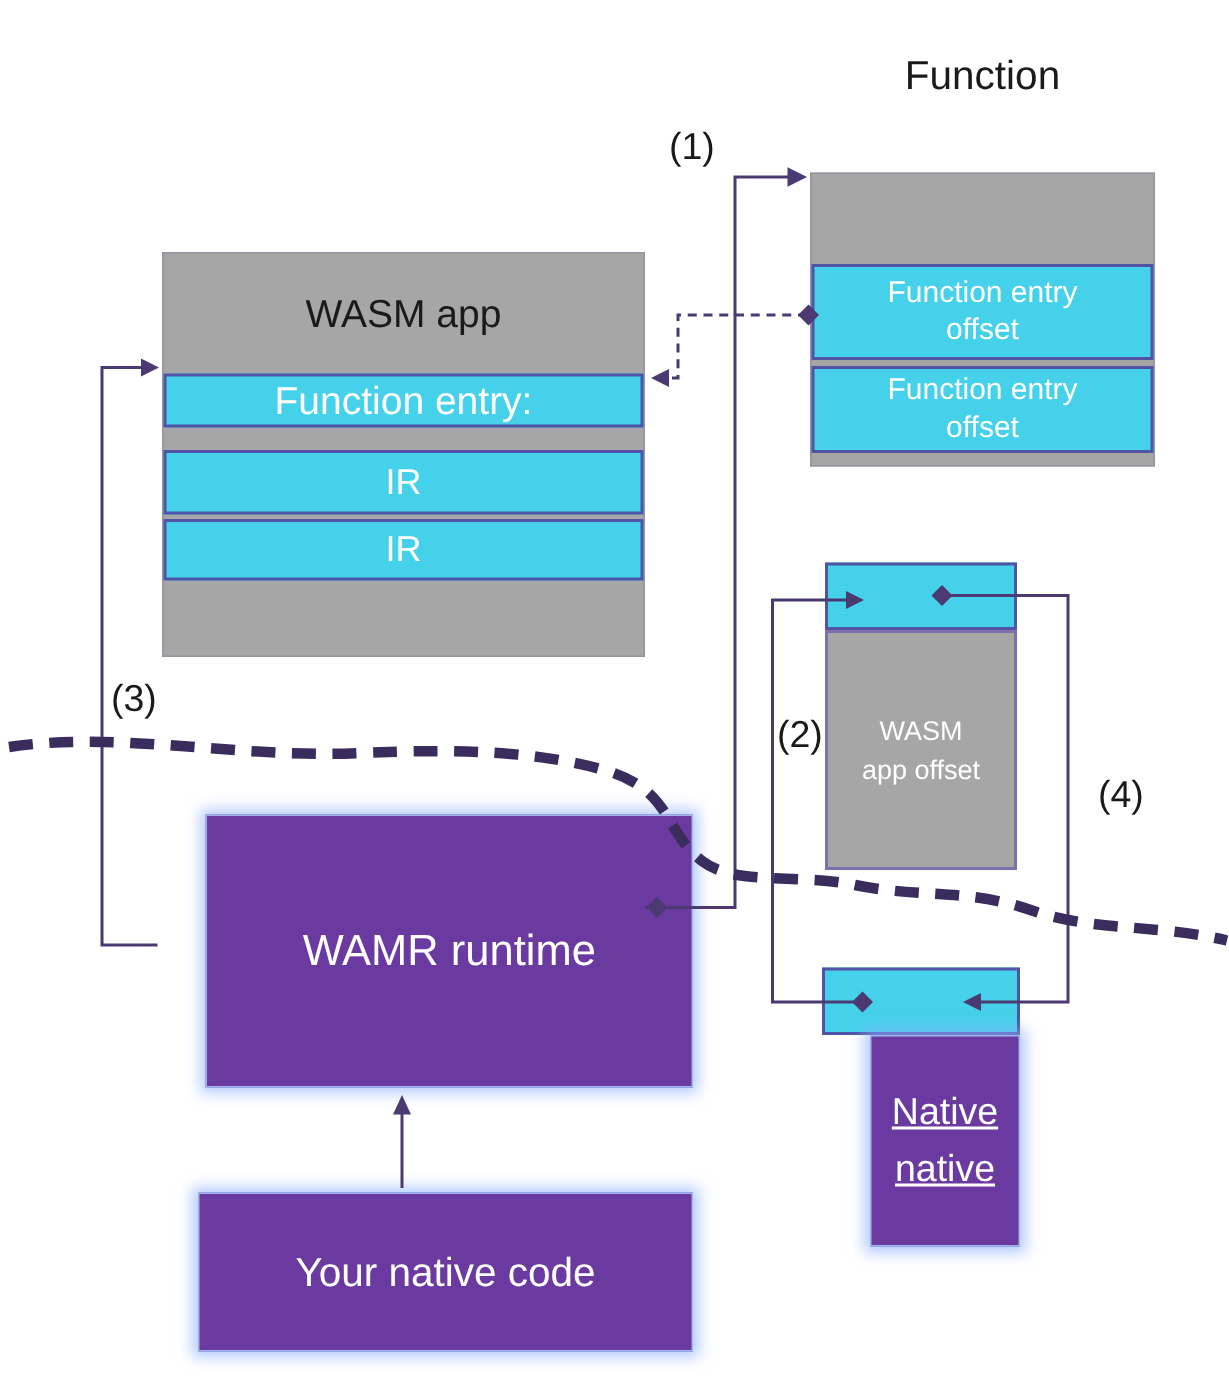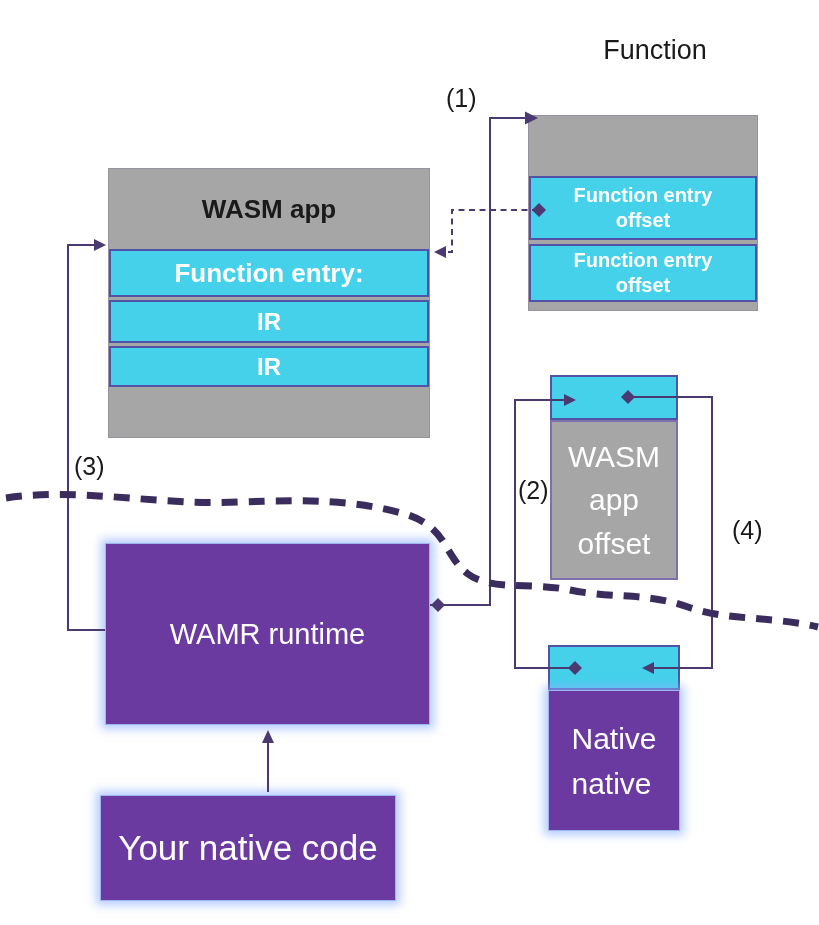--- a/index.html
+++ b/index.html
@@ -9,42 +9,42 @@
     width: 819px;
     height: 925px;
     background: #ffffff;
     font-family: "Liberation Sans", sans-serif;
     overflow: hidden;
   }
   .abs { position: absolute; }
   .gray-box {
     background: var(--gray_box, #a6a6a6);
     border: 1px solid #98919f;
-    font-weight: bold;
   }
   .cyan-row {
     position: absolute;
     left: 0; right: 0;
     background: var(--cyan_row, #45d1ea);
     border: 2px solid var(--row_border, #5153a6);
     color: var(--text_light, #ffffff);
     display: flex;
     align-items: center;
     justify-content: center;
     text-align: center;
   }
   .purple-box {
     background: var(--purple_box, #6b3aa0);
     color: var(--text_light, #ffffff);
     display: flex;
     align-items: center;
     justify-content: center;
-    text-align: left;
+    text-align: center;
     box-shadow: 0 0 9px 4px rgba(140, 175, 255, 0.65);
     border: 1px solid #9db8ef;
+    margin-left: 32px;
   }
   .wasm-header {
     position: absolute;
     top: 0; left: 0; right: 0;
     height: 80px;
     display: flex;
     align-items: center;
     justify-content: center;
     color: var(--text_dark, #1a1a1a);
     font-size: 26px;
@@ -99,55 +99,55 @@
 
   <div class="abs fit-title" style="left:538px; top:28px; width:234px;">
     <div>Function</div>
   </div>
 
   <div class="step-label" style="left:446px; top:84px;">(1)</div>
   <div class="step-label" style="left:518px; top:476px;">(2)</div>
   <div class="step-label" style="left:74px; top:452px;">(3)</div>
   <div class="step-label" style="left:732px; top:516px;">(4)</div>
 
-  <div class="abs gray-box" style="left:528px; top:115px; width:230px; height:196px;">
+  <div class="abs gray-box" style="left:540px; top:115px; width:230px; height:196px;">
     <div class="cyan-row" style="top:60px; height:64px; font-size:20px; line-height:1.25; padding:0 30px;">Function entry offset</div>
     <div class="cyan-row" style="top:128px; height:58px; font-size:20px; line-height:1.25; padding:0 30px;">Function entry offset</div>
   </div>
 
   <div class="abs gray-box" style="left:108px; top:168px; width:322px; height:270px;">
     <div class="wasm-header">WASM app</div>
-    <div class="cyan-row" style="top:80px; height:48px; font-size:26px;">Function entry:</div>
+    <div class="cyan-row" style="top:80px; height:36px; font-size:26px;">Function entry:</div>
     <div class="cyan-row" style="top:131px; height:43px; font-size:24px;">IR</div>
     <div class="cyan-row" style="top:177px; height:41px; font-size:24px;">IR</div>
   </div>
 
   <div class="abs" style="left:550px; top:375px; width:128px; height:205px;">
     <div class="cyan-row" style="top:0; height:45px;"></div>
-    <div class="stack-body-gray" style="top:45px; bottom:0; font-size:30px; line-height:1.45;">
+    <div class="stack-body-gray" style="top:45px; bottom:0; font-size:18px; line-height:1.45;">
       <div>
         <div>WASM</div>
         <div>app offset</div>
       </div>
     </div>
   </div>
 
   <div class="abs" style="left:548px; top:645px; width:132px; height:186px;">
     <div class="cyan-row" style="top:0; height:45px;"></div>
-    <div class="purple-box" style="position:absolute; top:45px; left:0; right:0; bottom:0; font-size:30px; line-height:1.5;">
+    <div class="purple-box" style="position:absolute; top:45px; left:0; right:0; bottom:0; font-size:25px; line-height:1.5;text-decoration:underline;">
       <div>
         <div>Native</div>
         <div>native</div>
       </div>
     </div>
   </div>
 
   <div class="abs purple-box" style="left:105px; top:543px; width:325px; height:182px; font-size:29px;">WAMR runtime</div>
 
-  <div class="abs purple-box" style="left:100px; top:795px; width:296px; height:106px; font-size:35px;">Your native code</div>
+  <div class="abs purple-box" style="left:100px; top:795px; width:330px; height:106px; font-size:27px;">Your native code</div>
 
   <svg class="overlay" viewBox="0 0 819 925" xmlns="http://www.w3.org/2000/svg">
 
     <path class="connector" d="M430 605 H490 V118 H526"></path>
     <polygon class="connector-fill" points="538,118 525,111.5 525,124.5"></polygon>
     <polygon class="connector-fill" points="438,598 445,605 438,612 431,605"></polygon>
 
     <path class="connector dashed-connector" d="M538 210 H452 V252 H446"></path>
     <polygon class="connector-fill" points="539,203 546,210 539,217 532,210"></polygon>
     <polygon class="connector-fill" points="434,252 446,246 446,258"></polygon>

